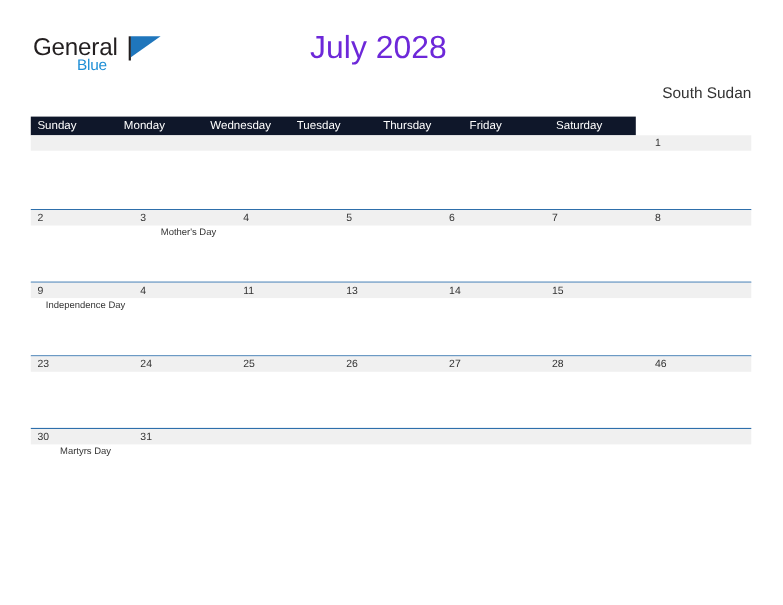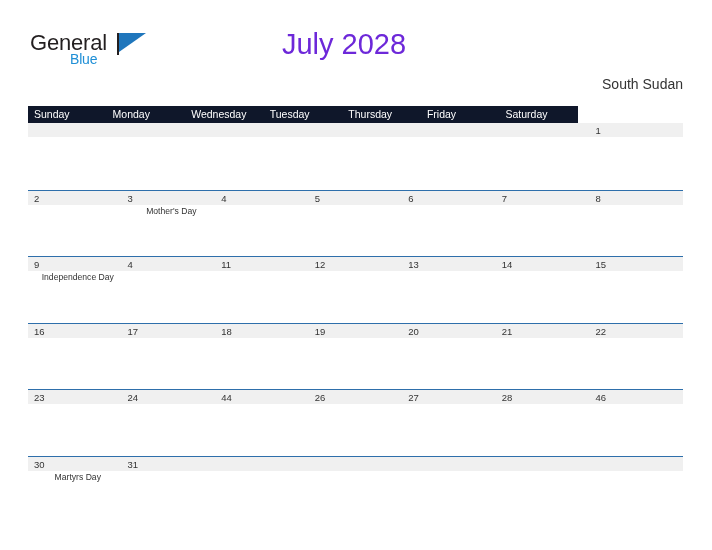--- a/index.html
+++ b/index.html
@@ -267,70 +267,41 @@
                 <div class="event">Independence Day</div>
               </div>
             </div>
             <div class="day">
               <span class="day-num">4</span>
             </div>
             <div class="day">
               <span class="day-num">11</span>
             </div>
             <div class="day">
-              <span class="day-num">12</span>
-            </div>
-            <div class="day">
               <span class="day-num">13</span>
             </div>
             <div class="day">
               <span class="day-num">14</span>
             </div>
             <div class="day">
               <span class="day-num">15</span>
             </div>
           </div>
         </div>
         <div class="week">
           <div class="week-band"></div>
           <div class="week-cells">
             <div class="day">
-              <span class="day-num">16</span>
-            </div>
-            <div class="day">
-              <span class="day-num">17</span>
-            </div>
-            <div class="day">
-              <span class="day-num">18</span>
-            </div>
-            <div class="day">
-              <span class="day-num">19</span>
-            </div>
-            <div class="day">
-              <span class="day-num">20</span>
-            </div>
-            <div class="day">
-              <span class="day-num">21</span>
-            </div>
-            <div class="day">
-              <span class="day-num">22</span>
-            </div>
-          </div>
-        </div>
-        <div class="week">
-          <div class="week-band"></div>
-          <div class="week-cells">
-            <div class="day">
               <span class="day-num">23</span>
             </div>
             <div class="day">
               <span class="day-num">24</span>
             </div>
             <div class="day">
-              <span class="day-num">44</span>
+              <span class="day-num">25</span>
             </div>
             <div class="day">
               <span class="day-num">26</span>
             </div>
             <div class="day">
               <span class="day-num">27</span>
             </div>
             <div class="day">
               <span class="day-num">28</span>
             </div>

